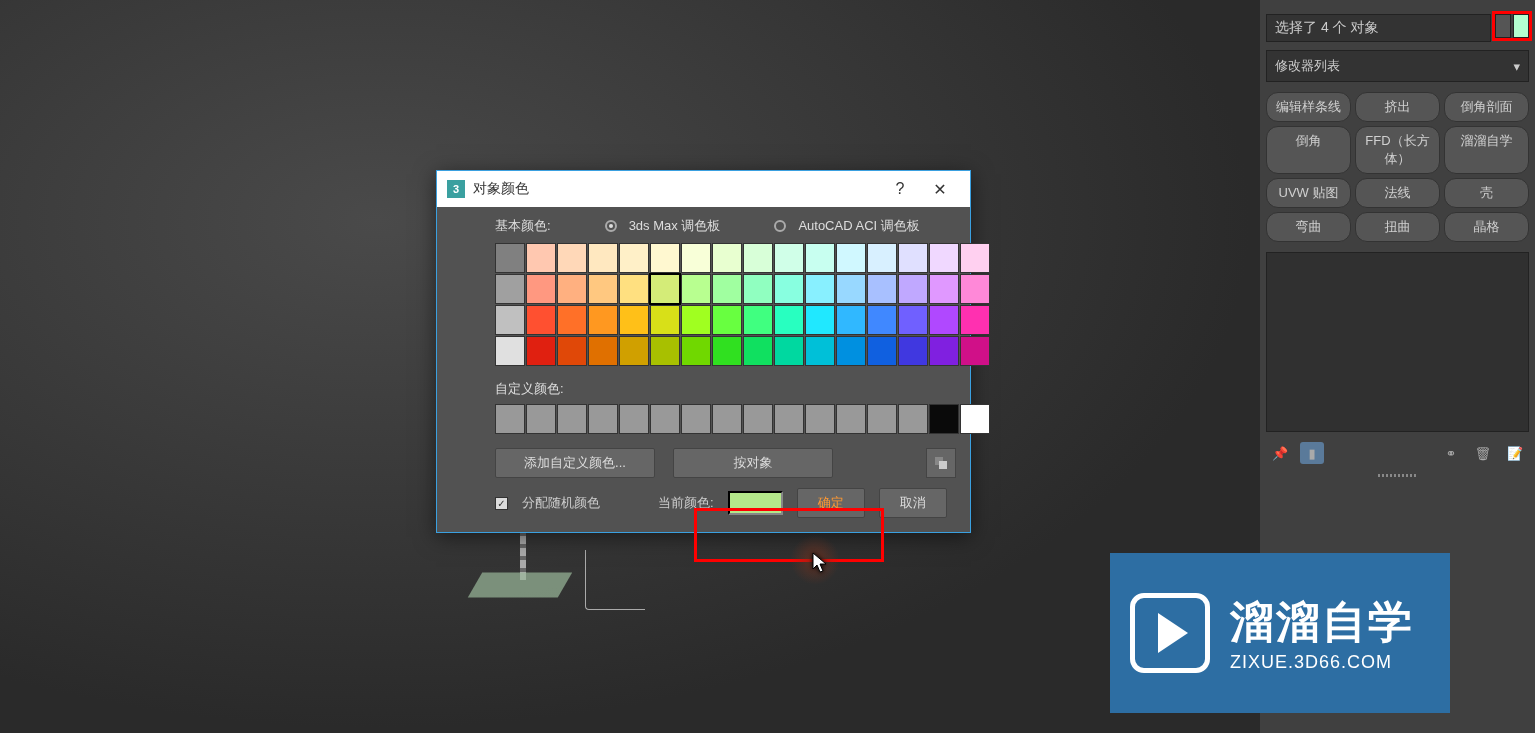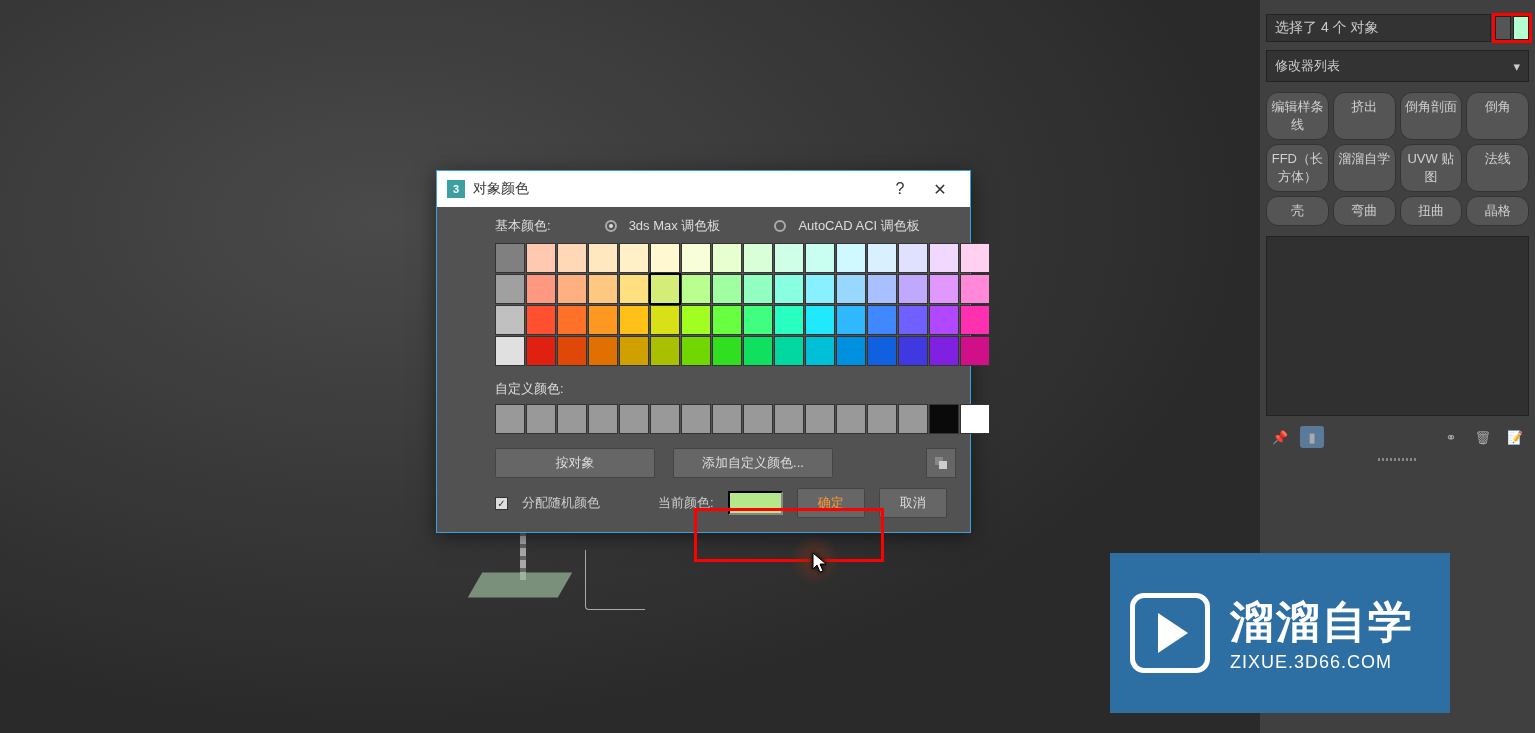--- a/index.html
+++ b/index.html
@@ -26,21 +26,21 @@
       width: 276px;
       height: 733px;
       background: #404040;
       border-left: 1px solid #2a2a2a;
     }
     .tool-icons-row {
       height: 10px;
     }
     .selection-row {
       display: flex;
-      align-items: center;
+      align-items: flex-start;
       padding: 4px 6px;
       gap: 4px;
     }
     .selection-input {
       flex: 1;
       background: #333333;
       border: 1px solid #222222;
       color: #cccccc;
       padding: 4px 8px;
       font-size: 14px;
@@ -62,21 +62,21 @@
       display: flex;
       align-items: center;
       justify-content: space-between;
       background: #333333;
       padding: 6px 8px;
       border: 1px solid #222222;
     }
     .modifier-buttons {
       padding: 6px;
       display: grid;
-      grid-template-columns: 1fr 1fr 1fr 1fr;
+      grid-template-columns: 1fr 1fr 1fr;
       gap: 4px;
     }
     .mod-btn {
       background: #555555;
       border: 1px solid #333333;
       border-radius: 12px;
       color: #d0d0d0;
       padding: 5px 4px;
       font-size: 13px;
       text-align: center;
@@ -503,22 +503,22 @@
         <div class="color-cell" style="background: rgb(153, 153, 153);"></div>
         <div class="color-cell" style="background: rgb(153, 153, 153);"></div>
         <div class="color-cell" style="background: rgb(153, 153, 153);"></div>
         <div class="color-cell" style="background: rgb(153, 153, 153);"></div>
         <div class="color-cell" style="background: rgb(153, 153, 153);"></div>
         <div class="color-cell" style="background: rgb(10, 10, 10);"></div>
         <div class="color-cell" style="background: rgb(255, 255, 255);"></div>
       </div>
 
     <div style="display:flex; gap:18px; align-items:center;">
+      <button class="dlg-btn" style="width:160px">添加自定义颜色...</button>
       <button class="dlg-btn" style="width:160px">按对象</button>
-      <button class="dlg-btn" style="width:160px">添加自定义颜色...</button>
       <div style="flex:1"></div>
       <div class="mini-icon-btn">
         <svg width="16" height="16" viewBox="0 0 16 16">
             <rect x="2" y="2" width="8" height="8" fill="#888"></rect>
             <rect x="6" y="6" width="8" height="8" fill="#ccc"></rect>
           </svg>
       </div>
     </div>
 
     <div class="bottom-controls">

